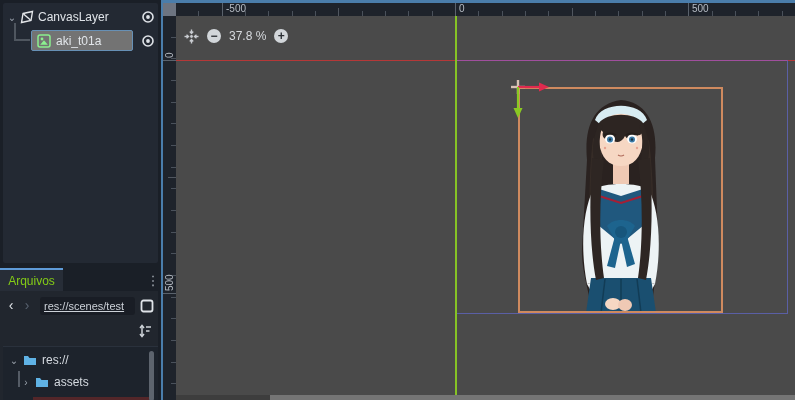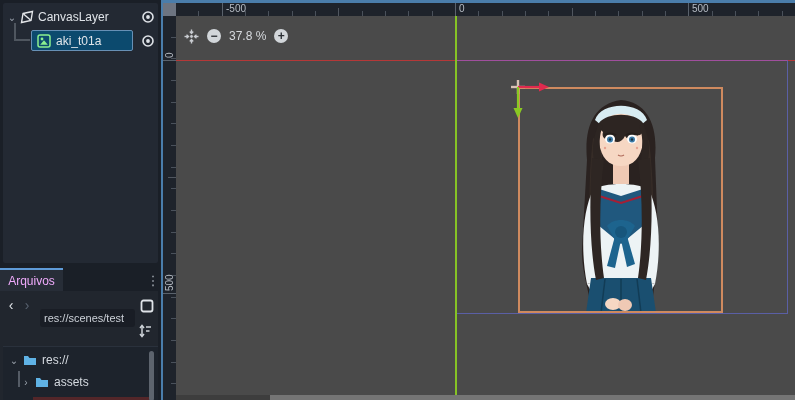--- a/index.html
+++ b/index.html
@@ -9,39 +9,39 @@
   #stage { position:relative; width:795px; height:400px; }
 
   
   #dock-left { left:0; top:0; width:161px; height:400px; background:#1a1f27; }
   .panel { background:#232933; }
   #scene-panel { left:3px; top:3px; width:155px; height:260px; border-radius:2px; }
   .tree-row { position:absolute; height:18px; display:flex; align-items:center; font-size:12px; color:#dfe3e8; }
   .fold-glyph { color:#9aa2ac; font-size:10px; width:12px; text-align:center; }
   .eye-btn { position:absolute; width:14px; height:14px; }
   .sel-box { position:absolute; left:28px; top:27px; width:102px; height:21px;
-             background:#0c4a6e; border:1px solid #6790b5; border-radius:2px;
+             background:#737373; border:1px solid #6790b5; border-radius:2px;
              display:flex; align-items:center; }
   .branch-v { position:absolute; left:11px; top:20px; width:2px; height:17px; background:#4f565f; }
   .branch-h { position:absolute; left:11px; top:36px; width:16px; height:2px; background:#4f565f; }
 
   
   #files-dock { left:0; top:268px; width:161px; height:132px; background:#1a1f27; }
   #files-tab-accent { left:0; top:0; width:63px; height:2px; background:#5f9bd8; }
   #files-tab { left:0; top:2px; width:63px; height:21px; background:#272d37;
                display:flex; align-items:center; justify-content:center;
-               font-size:12px; color:#f0abfc; border-radius:0 0 0 0; }
+               font-size:12px; color:#84cc16; border-radius:0 0 0 0; }
   #files-menu-dots { left:146px; top:4px; width:14px; height:18px; color:#aab1ba;
                      font-size:13px; text-align:center; line-height:18px; }
   #files-body { left:0; top:23px; width:158px; height:109px; background:#21262e; }
   .nav-chev { position:absolute; top:6px; width:14px; height:18px; font-size:14px;
               text-align:center; line-height:17px; }
   .input-box { position:absolute; background:#191d25; border-radius:3px; font-size:11px;
                display:flex; align-items:center; overflow:hidden; white-space:nowrap; }
-  #path-field { left:40px; top:18px; width:95px; height:18px; color:#ccd1d8; padding-left:4px; }
+  #path-field { left:40px; top:6px; width:95px; height:18px; color:#ccd1d8; padding-left:4px;text-decoration:underline; }
   #filter-field { left:3px; top:31px; width:128px; height:18px; color:#5d6775; padding-left:7px; }
   #filter-field .mag { position:absolute; right:5px; top:2px; }
   #split-btn { position:absolute; left:138px; top:6px; width:18px; height:18px; }
   #sort-btn { position:absolute; left:136px; top:31px; width:18px; height:18px; }
 
   #file-tree { position:absolute; left:3px; top:55px; width:155px; height:54px;
                background:#1d232c; border-top:1px solid #2a313c; }
   #file-tree .tree-row { font-size:12px; color:#d5dae0; }
   #ft-guide { position:absolute; left:15px; top:24px; width:2px; height:16px; background:#555c66; }
   #ft-selected-partial { position:absolute; left:30px; top:50px; width:116px; height:4px; background:#532629; }

